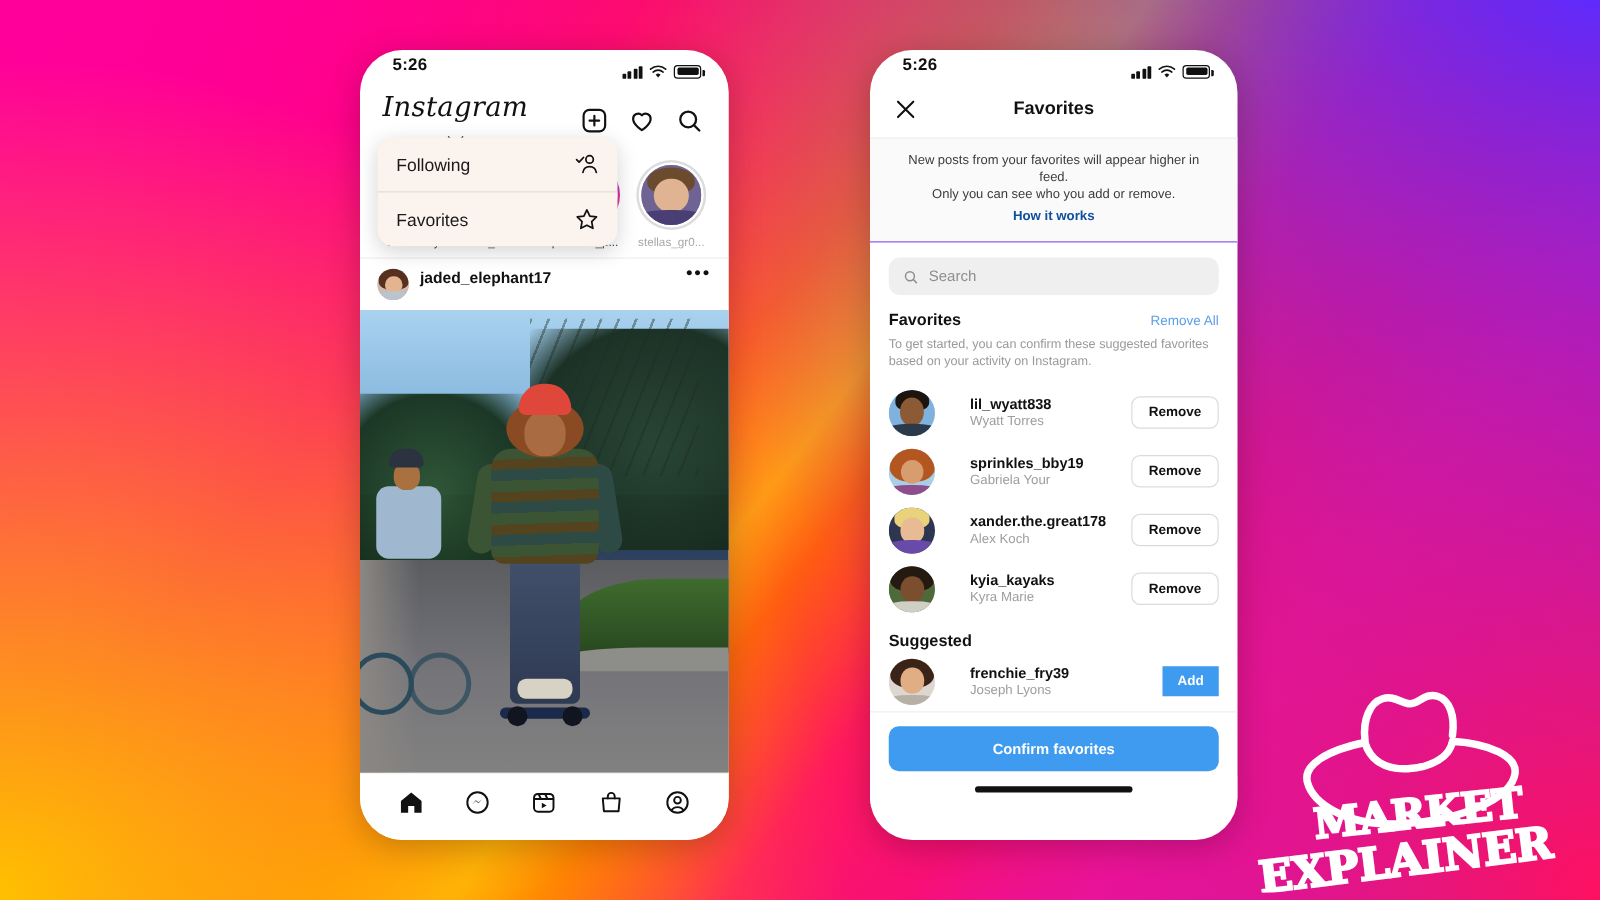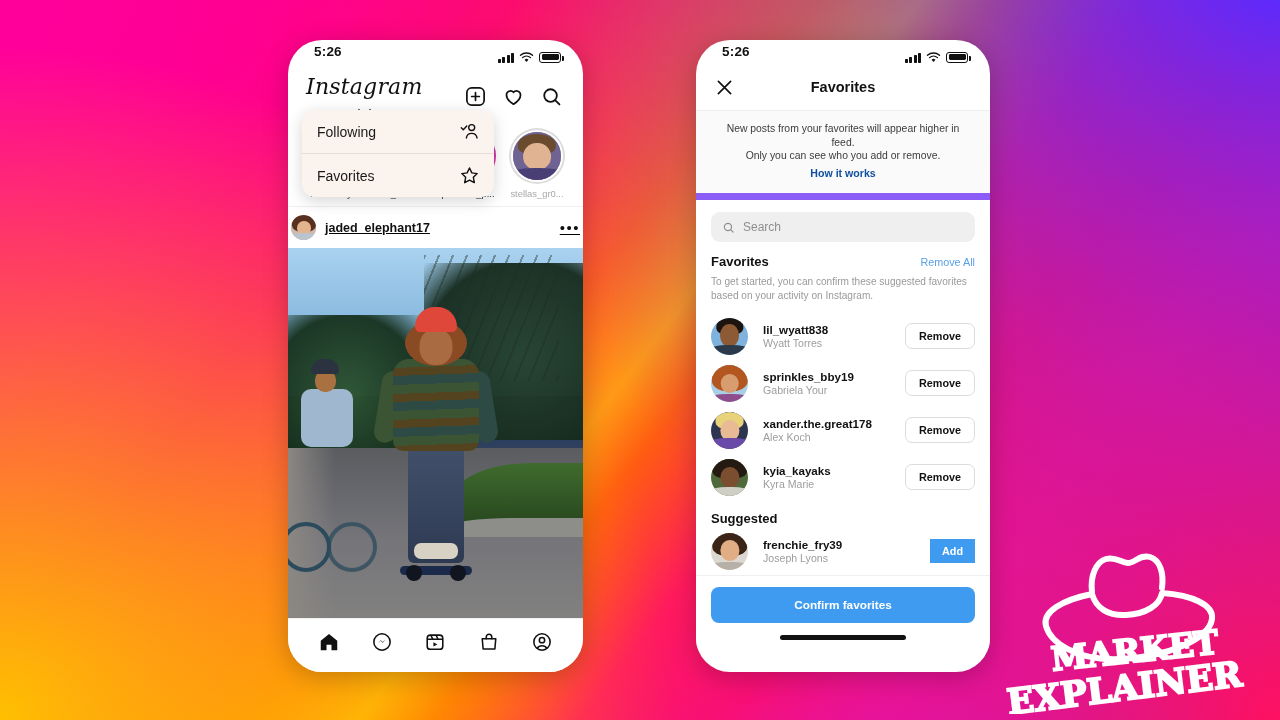--- a/index.html
+++ b/index.html
@@ -70,21 +70,21 @@
   .stories{display:flex;gap:11px;padding:2px 13px 7px;border-bottom:1px solid #efefef;}
   .story{width:58px;display:flex;flex-direction:column;align-items:center;gap:4px;}
   .ring{width:56px;height:56px;border-radius:50%;padding:2px;display:flex;}
   .ring.grad{background:linear-gradient(45deg,#FFC800,#FF5C3C,#E0329A,#A02FD0);}
   .ring.plain{background:#dcdcdc;}
   .av{flex:1;border-radius:50%;border:2px solid #fff;background-size:cover;background-position:center;overflow:hidden;position:relative;}
   .story-name{font-size:9.4px;color:#3a3a3a;max-width:58px;white-space:nowrap;overflow:hidden;text-overflow:ellipsis;text-align:left;}
   .story-name.dim{color:#a8a8a8;}
 
   
-  .post-head{display:flex;align-items:center;gap:9px;padding:8px 3px;text-decoration:underline;}
+  .post-head{display:flex;gap:9px;padding:8px 14px;}
   .post-av{width:25px;height:25px;border-radius:50%;overflow:hidden;position:relative;background:#caa;}
   .post-user{font-size:12.5px;font-weight:600;color:#111;flex:1;}
   .dots{font-size:15px;color:#111;letter-spacing:1.5px;line-height:8px;}
   .photo{width:100%;height:370px;position:relative;overflow:hidden;
          background:linear-gradient(180deg,#9ec8e8 0%,#7fb3dd 17%,#35527a 34%,#2b3f5e 52%,#4c4e55 68%,#6a6a6c 85%,#7b7a79 100%);}
 
   
   .ph-sky{position:absolute;left:0;right:0;top:0;height:40%;background:linear-gradient(180deg,#a9d2ef,#7fb2da 65%,#5d89b4);}
   .ph-treeL{position:absolute;left:-6%;top:18%;width:52%;height:36%;background:radial-gradient(ellipse at 50% 60%,#2d5431,#16301c 70%,rgba(0,0,0,0));opacity:.95;}
   .ph-treeR{position:absolute;right:-8%;top:4%;width:62%;height:48%;background:radial-gradient(ellipse at 55% 55%,#24402c,#152a1c 72%,rgba(0,0,0,0));opacity:.95;}
@@ -117,31 +117,31 @@
   .b-wheel.l{left:-16px;} .b-wheel.r{left:30px;opacity:.75;}
 
   .bottomnav{height:46px;display:flex;align-items:center;justify-content:space-around;padding:0 14px;background:#fff;border-top:1px solid #f1f1f1;}
   .homebar{height:22px;display:flex;align-items:center;justify-content:center;background:#fff;}
   .homebar i{display:block;width:126px;height:4.5px;background:#111;border-radius:3px;}
 
   
   .fv-head{display:flex;align-items:center;padding:6px 18px 12px;position:relative;height:40px;}
   .fv-x{width:21px;height:21px;}
   .fv-title{position:absolute;left:0;right:0;text-align:center;font-size:14.5px;font-weight:700;color:#111;}
-  .fv-banner{background:#FAFAFA;border-top:1px solid #efefef;border-bottom:7px solid #8b5cf6;padding:11px 18px 12px;text-align:center;}
+  .fv-banner{background:#FAFAFA;border-top:1px solid #efefef;border-bottom:1px solid #8b5cf6;padding:11px 18px 12px;text-align:center;}
   .fv-banner p{font-size:10.4px;color:#3c3c3c;line-height:1.32;}
   .fv-link{display:inline-block;margin-top:4px;font-size:10.6px;font-weight:700;color:#0f4f9e;}
   .fv-searchwrap{padding:12px 15px 10px;}
   .fv-search{height:30px;background:#EFEFEF;border-radius:9px;display:flex;align-items:center;gap:8px;padding:0 11px;}
   .fv-search span{font-size:12px;color:#8e8e8e;}
   .fv-secrow{display:flex;align-items:baseline;justify-content:space-between;padding:2px 15px 0;}
   .fv-sectitle{font-size:13px;font-weight:700;color:#111;}
   .fv-removeall{font-size:10.8px;color:#5aa0e8;}
   .fv-desc{padding:6px 15px 10px;font-size:10.1px;color:#9a9a9a;line-height:1.36;}
-  .row{display:flex;align-items:center;gap:15px;padding:5px 15px;}
+  .row{display:flex;align-items:center;gap:28px;padding:5px 15px;}
   .row-av{width:37px;height:37px;border-radius:50%;overflow:hidden;position:relative;flex:0 0 37px;}
   .row-txt{flex:1;min-width:0;}
   .row-user{font-size:11.6px;font-weight:700;color:#111;}
   .row-name{font-size:10.6px;color:#9d9d9d;margin-top:1px;}
   .btn-remove{border:1px solid #dcdcdc;background:#fff;border-radius:7px;font-size:10.8px;font-weight:700;color:#111;padding:6px 13px;}
   .btn-add{background:#3E9BF0;border:none;border-radius:0;font-size:10.8px;font-weight:700;color:#fff;padding:6px 12px;text-align:right;}
   .fv-sug{font-size:13px;font-weight:700;color:#111;padding:10px 15px 2px;}
   .fv-foot{border-top:1px solid #efefef;padding:11px 15px 4px;}
   .btn-confirm{width:100%;background:#3E9BF0;border:none;border-radius:8px;color:#fff;font-size:11.8px;font-weight:700;padding:11px 0;}
 

